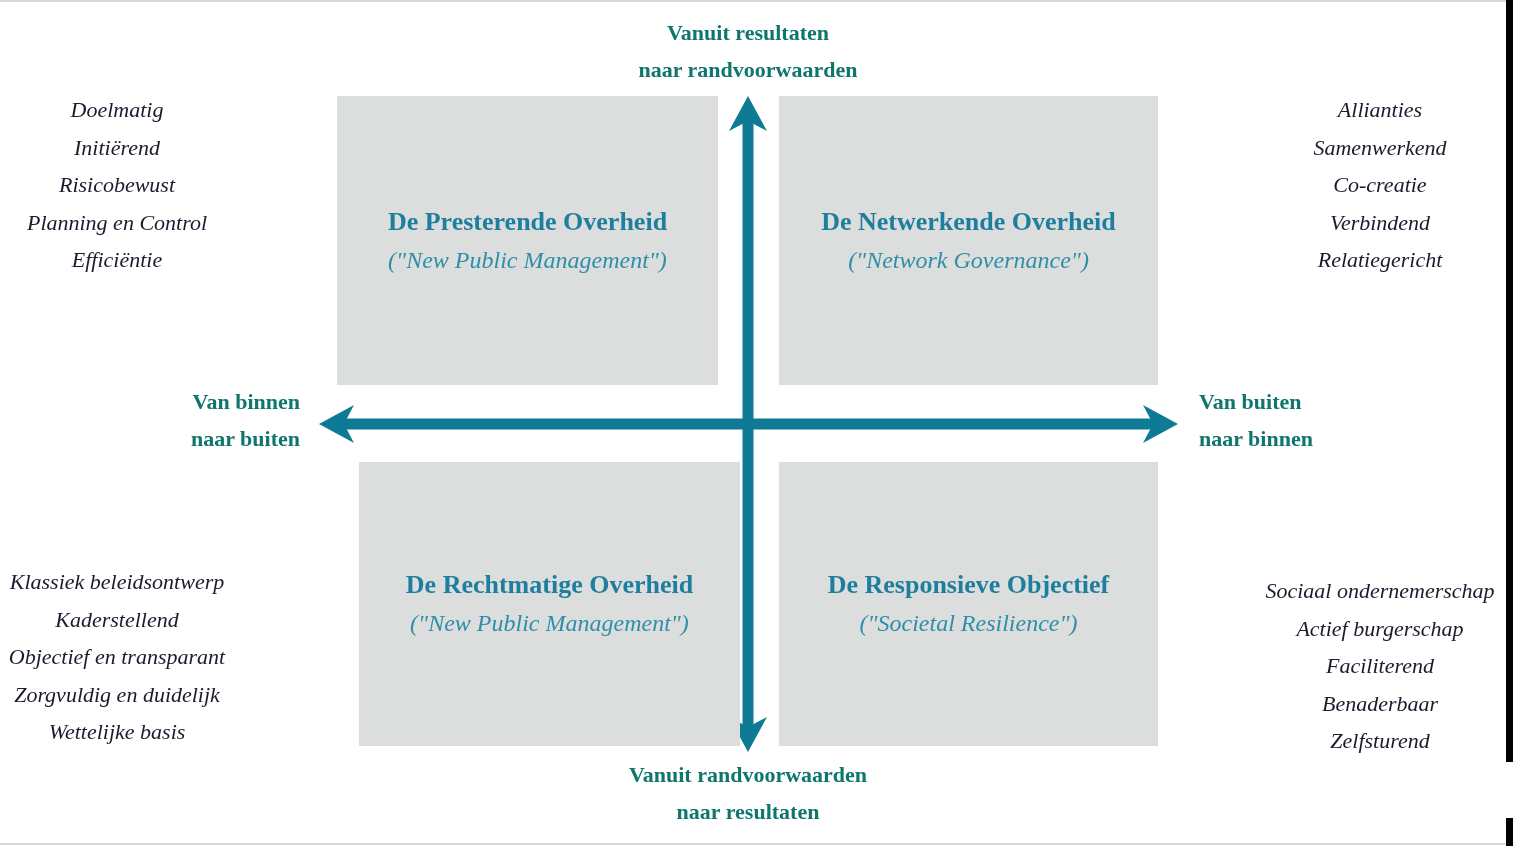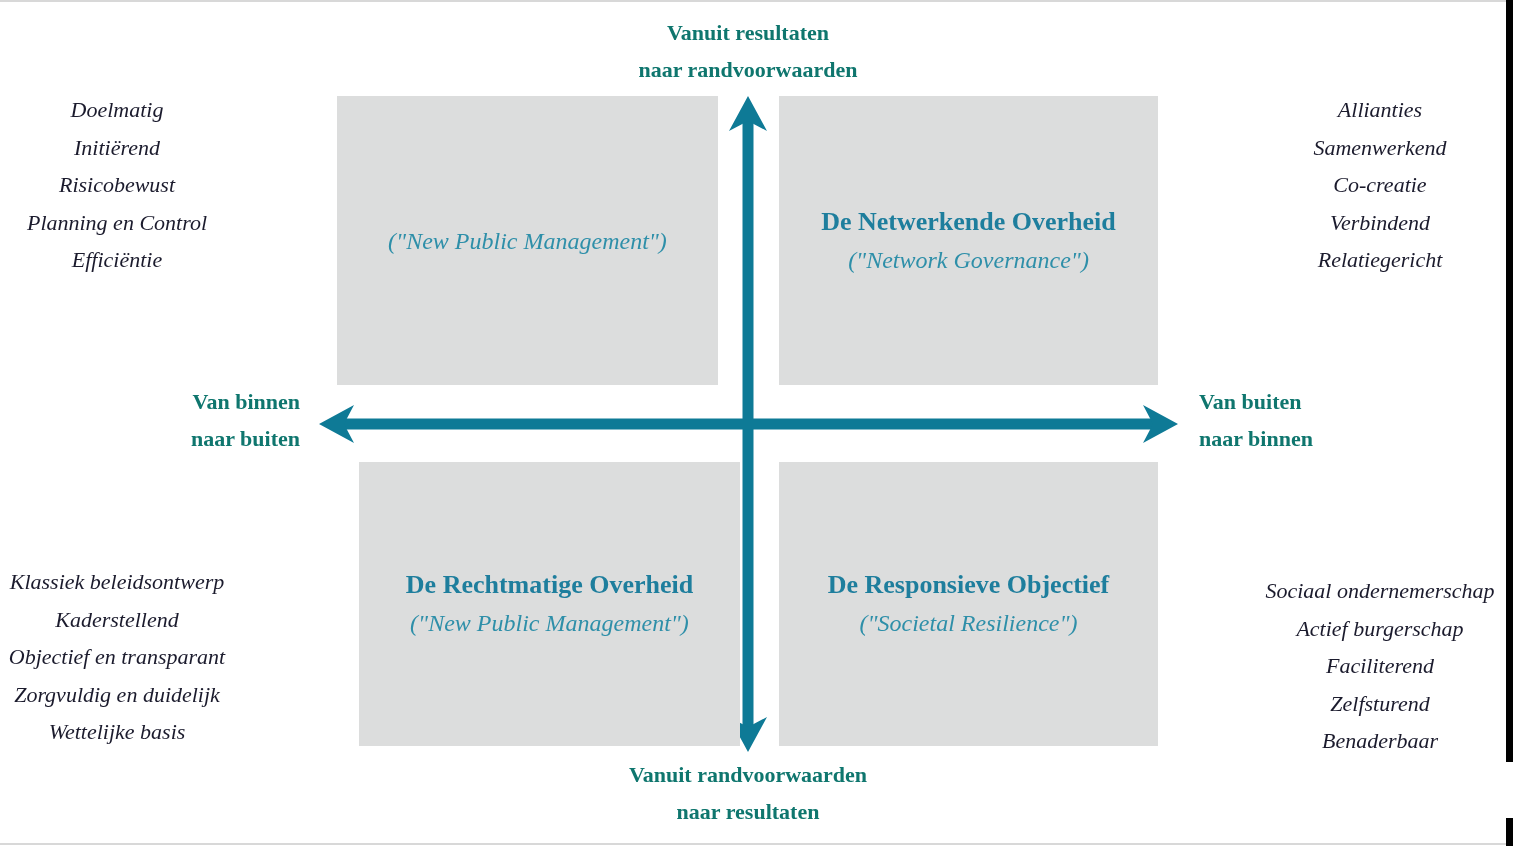--- a/index.html
+++ b/index.html
@@ -113,20 +113,21 @@
   <div class="axis-label axis-left">
     <div>Van binnen</div>
     <div>naar buiten</div>
   </div>
   <div class="axis-label axis-right">
     <div>Van buiten</div>
     <div>naar binnen</div>
   </div>
 
   <div class="quadrant q-tl">
+    <div class="q-title">De Presterende Overheid</div>
     <div class="q-subtitle">("New Public Management")</div>
   </div>
   <div class="quadrant q-tr">
     <div class="q-title">De Netwerkende Overheid</div>
     <div class="q-subtitle">("Network Governance")</div>
   </div>
   <div class="quadrant q-bl">
     <div class="q-title">De Rechtmatige Overheid</div>
     <div class="q-subtitle">("New Public Management")</div>
   </div>
@@ -153,17 +154,17 @@
     <div>Klassiek beleidsontwerp</div>
     <div>Kaderstellend</div>
     <div>Objectief en transparant</div>
     <div>Zorgvuldig en duidelijk</div>
     <div>Wettelijke basis</div>
   </div>
   <div class="side-list list-br">
     <div>Sociaal ondernemerschap</div>
     <div>Actief burgerschap</div>
     <div>Faciliterend</div>
+    <div>Benaderbaar</div>
     <div>Zelfsturend</div>
-    <div>Benaderbaar</div>
   </div>
 
 </div>
 
 </body></html>

